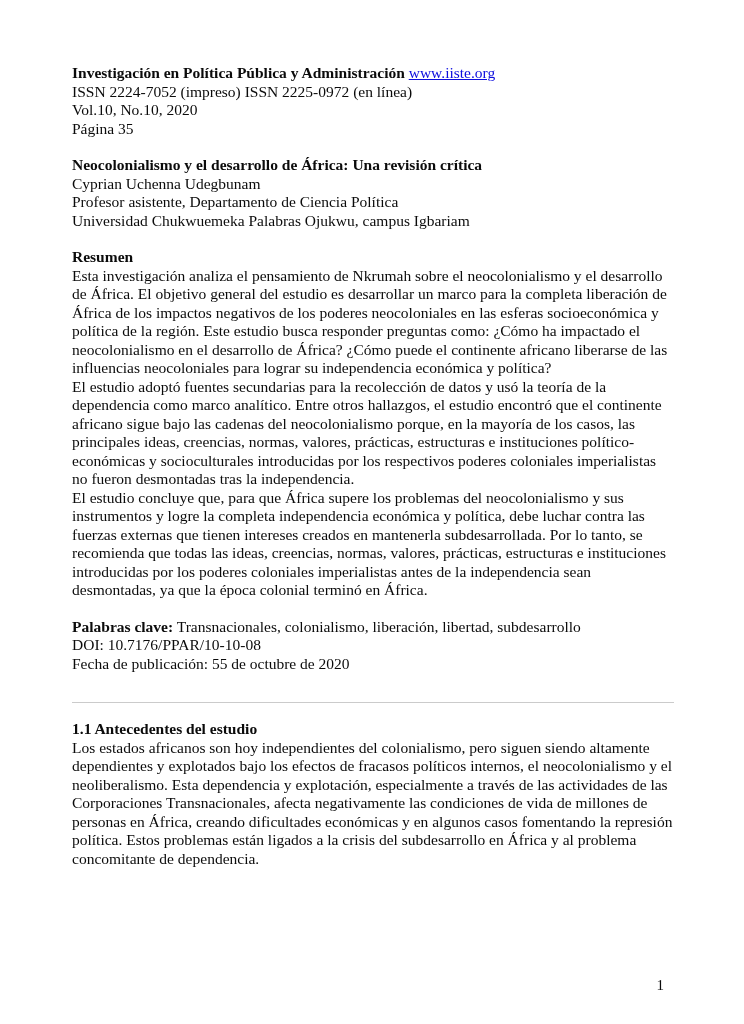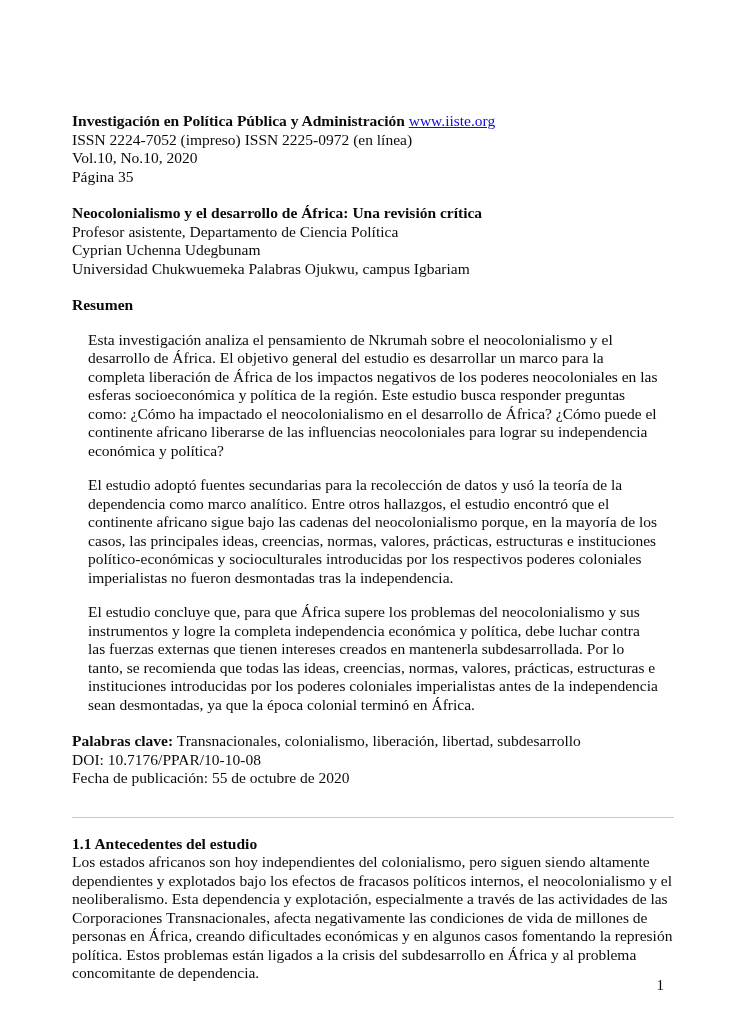--- a/index.html
+++ b/index.html
@@ -8,36 +8,36 @@
     width: 744px;
     height: 1024px;
     font-family: "Liberation Serif", "DejaVu Serif", serif;
     color: #0b0b0b;
     position: relative;
     overflow: hidden;
   }
   .page {
     width: 744px;
     height: 1024px;
-    padding: 112px 72px 0 72px;
+    padding: 64px 72px 0 72px;
     position: relative;
   }
   .content { width: 602px; }
   .line, p {
     font-size: 15.5px;
     line-height: 18.5px;
   }
   .bold { font-weight: bold; }
   .journal-link {
     color: #0d0dde;
     text-decoration: underline;
     cursor: pointer;
   }
   .block-gap { margin-top: 18px; }
-  .abstract p { margin: 16px; }
+  .abstract p { margin: 0; }
   .divider {
     border: none;
     border-top: 1px solid #cbcbcb;
     margin-top: 29px;
     width: 602px;
   }
   .section-heading { margin-top: 17px; }
   .page-number {
     position: absolute;
     bottom: 30px;
@@ -57,22 +57,22 @@
         <span class="bold">Investigación en Política Pública y Administración</span>
         <a class="journal-link">www.iiste.org</a>
       </div>
       <div class="line">ISSN 2224-7052 (impreso) ISSN 2225-0972 (en línea)</div>
       <div class="line">Vol.10, No.10, 2020</div>
       <div class="line">Página 35</div>
     </div>
 
     <div class="block-gap">
       <div class="line bold">Neocolonialismo y el desarrollo de África: Una revisión crítica</div>
+      <div class="line">Cyprian Uchenna Udegbunam</div>
       <div class="line">Profesor asistente, Departamento de Ciencia Política</div>
-      <div class="line">Cyprian Uchenna Udegbunam</div>
       <div class="line">Universidad Chukwuemeka Palabras Ojukwu, campus Igbariam</div>
     </div>
 
     <div class="block-gap abstract">
       <div class="line bold">Resumen</div>
       <p>Esta investigación analiza el pensamiento de Nkrumah sobre el neocolonialismo y el desarrollo de África. El objetivo general del estudio es desarrollar un marco para la completa liberación de África de los impactos negativos de los poderes neocoloniales en las esferas socioeconómica y política de la región. Este estudio busca responder preguntas como: ¿Cómo ha impactado el neocolonialismo en el desarrollo de África? ¿Cómo puede el continente africano liberarse de las influencias neocoloniales para lograr su independencia económica y política?</p>
       <p>El estudio adoptó fuentes secundarias para la recolección de datos y usó la teoría de la dependencia como marco analítico. Entre otros hallazgos, el estudio encontró que el continente africano sigue bajo las cadenas del neocolonialismo porque, en la mayoría de los casos, las principales ideas, creencias, normas, valores, prácticas, estructuras e instituciones político-económicas y socioculturales introducidas por los respectivos poderes coloniales imperialistas no fueron desmontadas tras la independencia.</p>
       <p>El estudio concluye que, para que África supere los problemas del neocolonialismo y sus instrumentos y logre la completa independencia económica y política, debe luchar contra las fuerzas externas que tienen intereses creados en mantenerla subdesarrollada. Por lo tanto, se recomienda que todas las ideas, creencias, normas, valores, prácticas, estructuras e instituciones introducidas por los poderes coloniales imperialistas antes de la independencia sean desmontadas, ya que la época colonial terminó en África.</p>
     </div>
 

